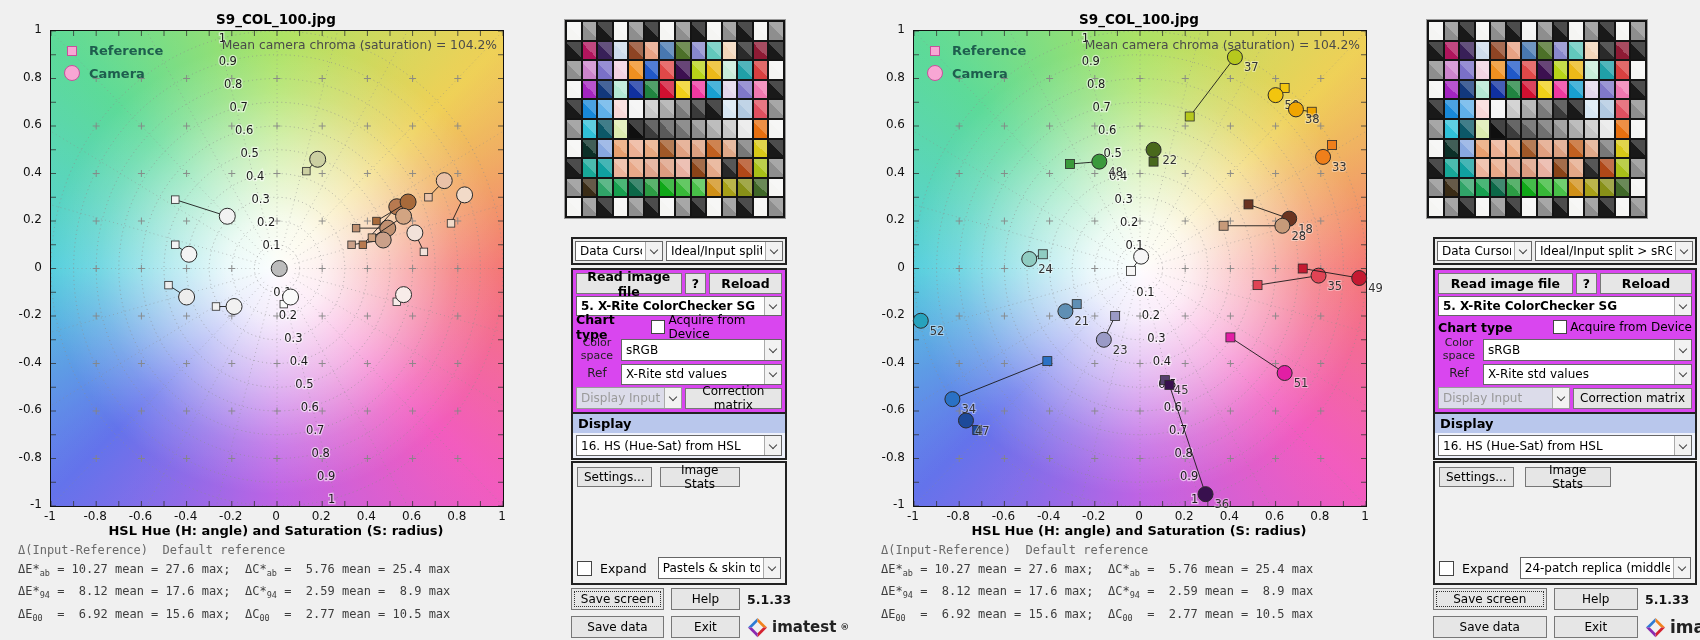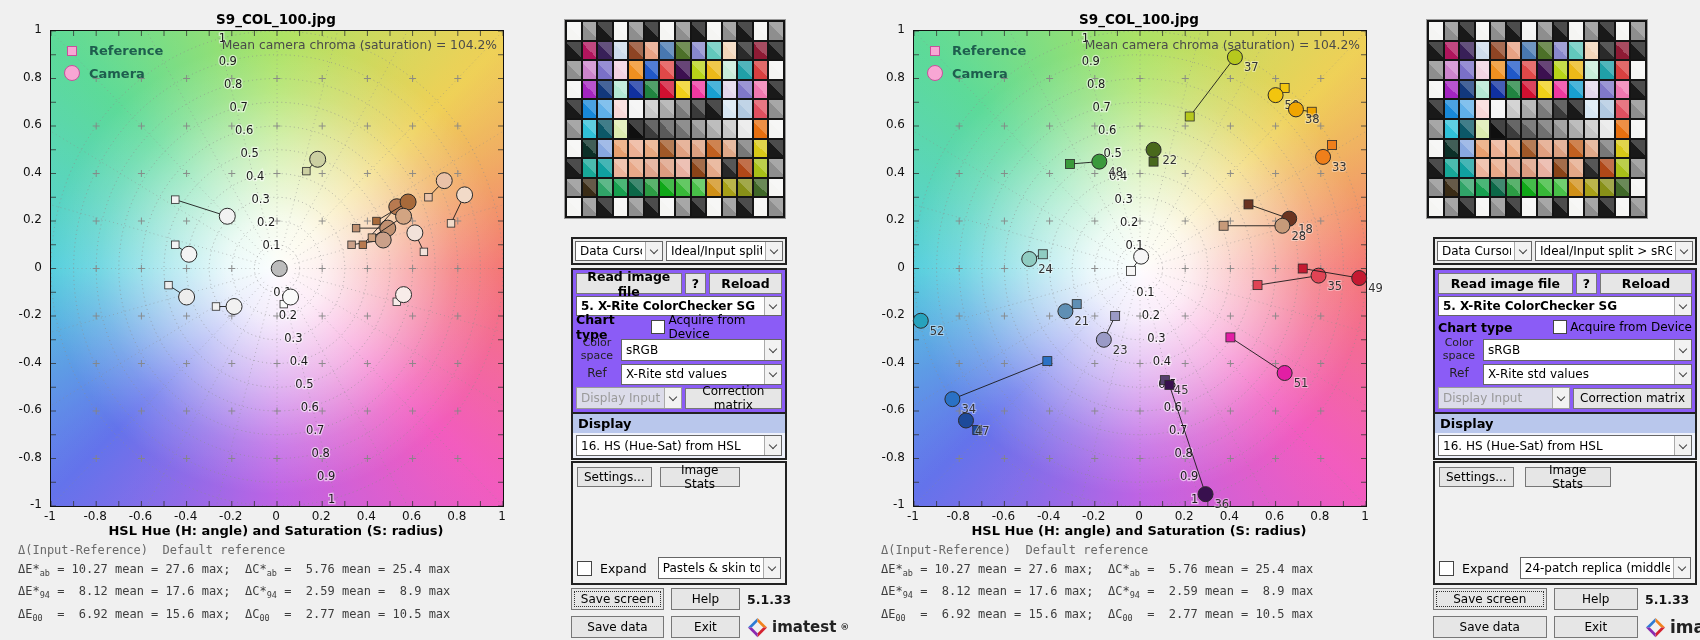--- a/index.html
+++ b/index.html
@@ -46,21 +46,21 @@
   .tb{position:absolute;left:6px;right:0;top:217px;height:28px;border:2px solid #222;
       background:#ececec;display:flex;gap:3px;padding:2px;box-sizing:border-box;}
   .dd{display:flex;align-items:center;background:#fff;border:1px solid #666;font-size:12px;
       box-sizing:border-box;padding-left:4px;justify-content:space-between;overflow:hidden;color:#000;}
   .dd .val{white-space:nowrap;overflow:hidden;}
   .chev{width:16px;align-self:stretch;display:flex;align-items:center;justify-content:center;
         border-left:1px solid #aaa;background:#f2f2f2;margin-left:3px;flex:0 0 16px;}
   .chev::after{content:"";width:5px;height:5px;border-right:1.5px solid #444;
         border-bottom:1.5px solid #444;transform:rotate(45deg);margin-top:-2px;}
   .dd.disabled{background:#dcdcea;color:#9a9a9a;border-color:#9a9a9a;}
-  .panel{position:absolute;left:6px;right:0;top:248px;height:143px;background:#8b5cf6;
+  .panel{position:absolute;left:6px;right:0;top:248px;height:143px;background:#d946ef;
          border:2px solid #222;padding:3px;display:flex;flex-direction:column;gap:2px;box-sizing:content-box;}
   .row{display:flex;gap:3px;align-items:center;}
   .btn{background:#e6e6e6;border:1px solid #777;font-size:12px;display:flex;align-items:center;
        justify-content:center;font-family:inherit;color:#000;box-sizing:border-box;}
   .b-bold{font-weight:bold;font-size:12.5px;}
   .cb{width:12px;height:12px;background:#fff;border:1px solid #444;flex:0 0 12px;}
   .lbl-bold{font-weight:bold;font-size:12.5px;color:#000;}
   .lbl2{width:42px;font-size:11px;text-align:center;line-height:1.1;color:#222;}
   .disp{position:absolute;left:6px;right:0;top:392px;height:48px;border:2px solid #222;
         background:#eef1fb;box-sizing:border-box;}

